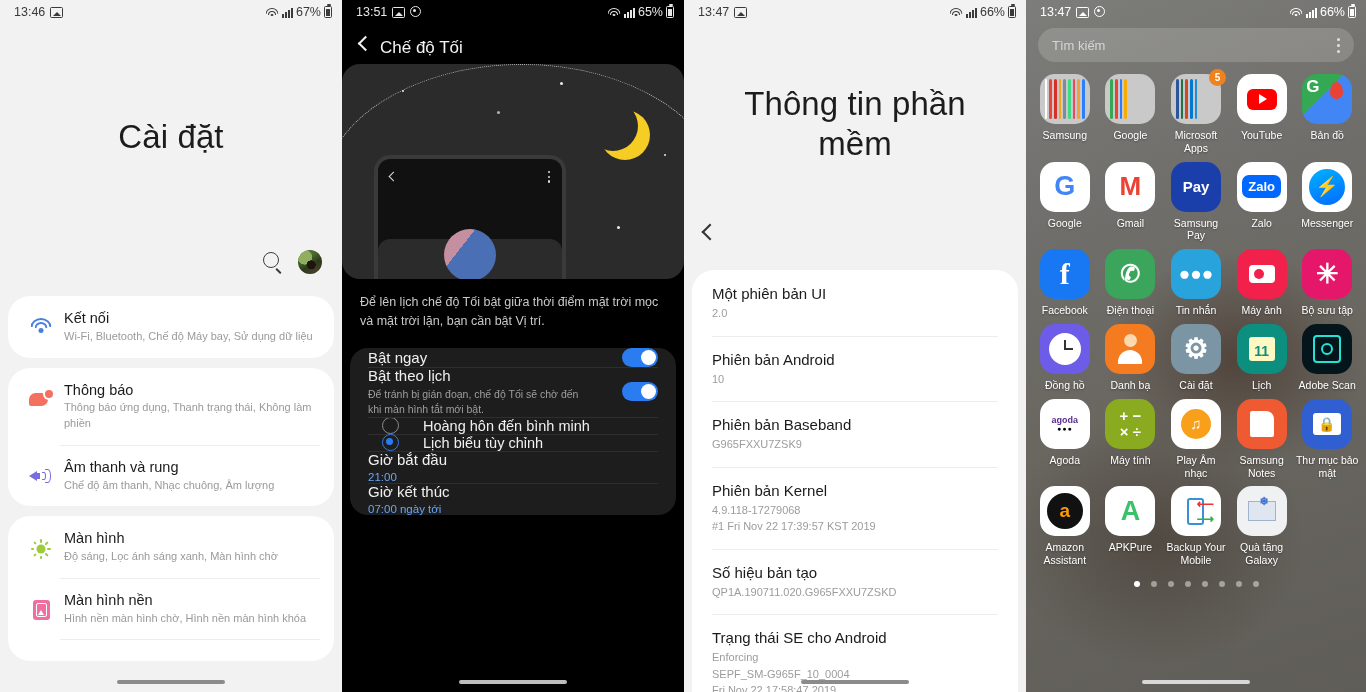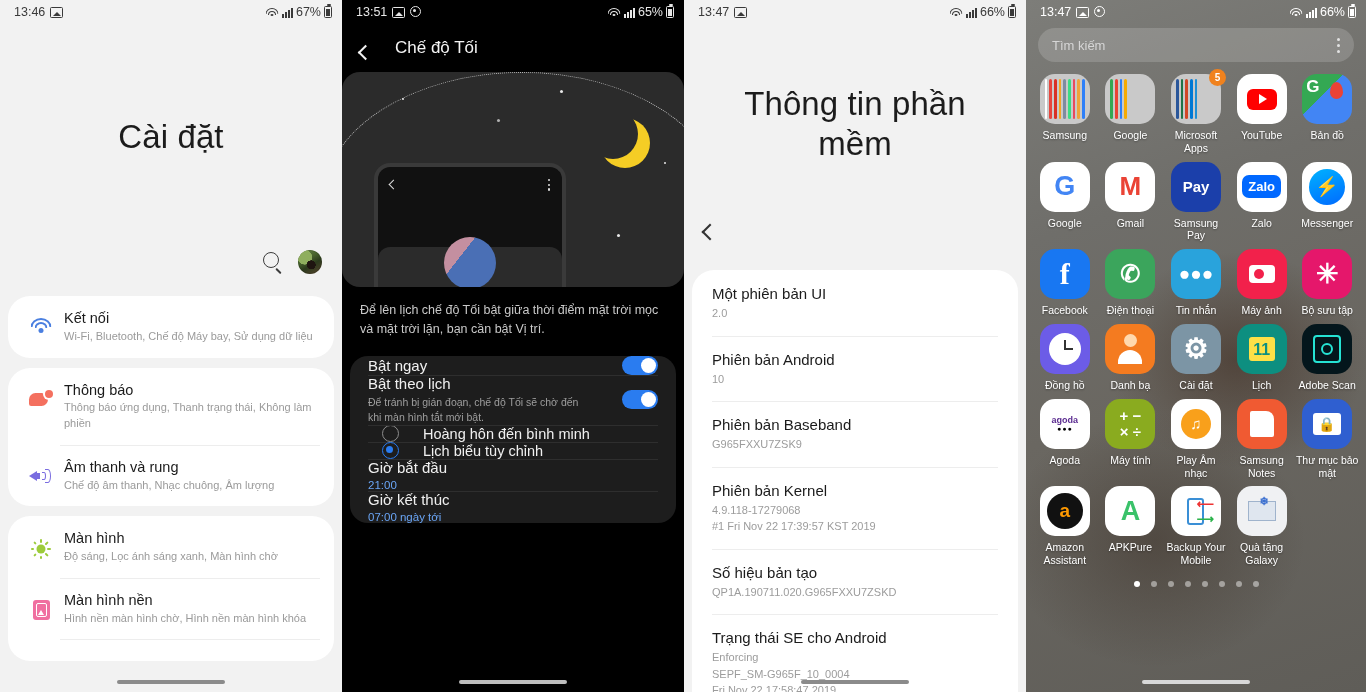--- a/index.html
+++ b/index.html
@@ -129,21 +129,21 @@
 
   .navbar-pill {
     position:absolute; left:50%; transform:translateX(-50%); bottom:8px;
     width:108px; height:4px; border-radius:3px;
   }
   .pill-dark { background:#bdbdbd; }
   .pill-light { background:#8b8b8b; }
   .pill-white { background:#d8d8d8; }
 
   
-  .p2 .dk-head { display:flex; align-items:flex-end; gap:24px; padding:14px 0 14px 18px; }
+  .p2 .dk-head { display:flex; align-items:flex-start; gap:9px; padding:14px 0 6px 18px; }
   .chev-back { width:11px;height:11px; border-left:2px solid #f2f2f2; border-bottom:2px solid #f2f2f2;
     transform:rotate(45deg); display:inline-block; }
   .dk-title { font-size:17px; color:#f4f4f4; }
 
   .illus { height:215px; background:#2b2b2b; border-radius:18px; margin:0 0 0 0; position:relative; overflow:hidden; }
   .moon { position:absolute; right:46px; top:37px; width:50px;height:50px; border-radius:50%;
     box-shadow:12px 9px 0 0 #f5cd25; }
   .star { position:absolute; background:#e9e9e9; border-radius:50%; }
   .arc { position:absolute; left:-20px; top:0; width:400px;height:260px;
     border:1.6px dotted rgba(230,230,230,.75); border-radius:50%;
@@ -641,21 +641,21 @@
         <span style="width:24px;height:14px;border-radius:12px 12px 0 0;background:#fff;position:absolute;bottom:10px;"></span>
       </div>
       <div class="nm">Danh bạ</div>
     </div>
     <div class="app">
       <div class="ic sq-squircle" style="background:#7c95a5;color:#fff;font-size:28px;">⚙</div>
       <div class="nm">Cài đặt</div>
     </div>
     <div class="app">
       <div class="ic sq-squircle" style="background:#0d8f80;">
-        <span style="width:26px;height:24px;background:#fde047;border-radius:3px;display:flex;align-items:flex-end;justify-content:center;color:#0d8f80;font-size:16px;font-weight:bold;padding-bottom:2px;">11</span>
+        <span style="width:26px;height:24px;background:#fef9c3;border-radius:3px;display:flex;align-items:flex-end;justify-content:center;color:#0d8f80;font-size:14px;font-weight:bold;padding-bottom:2px;">11</span>
       </div>
       <div class="nm">Lịch</div>
     </div>
     <div class="app">
       <div class="ic sq-squircle" style="background:#04161c;">
         <span style="width:28px;height:28px;border:2px solid #25e3d4;border-radius:4px;display:flex;align-items:center;justify-content:center;">
           <span style="width:12px;height:12px;border-radius:50%;border:2px solid #25e3d4;"></span>
         </span>
       </div>
       <div class="nm">Adobe Scan</div>

